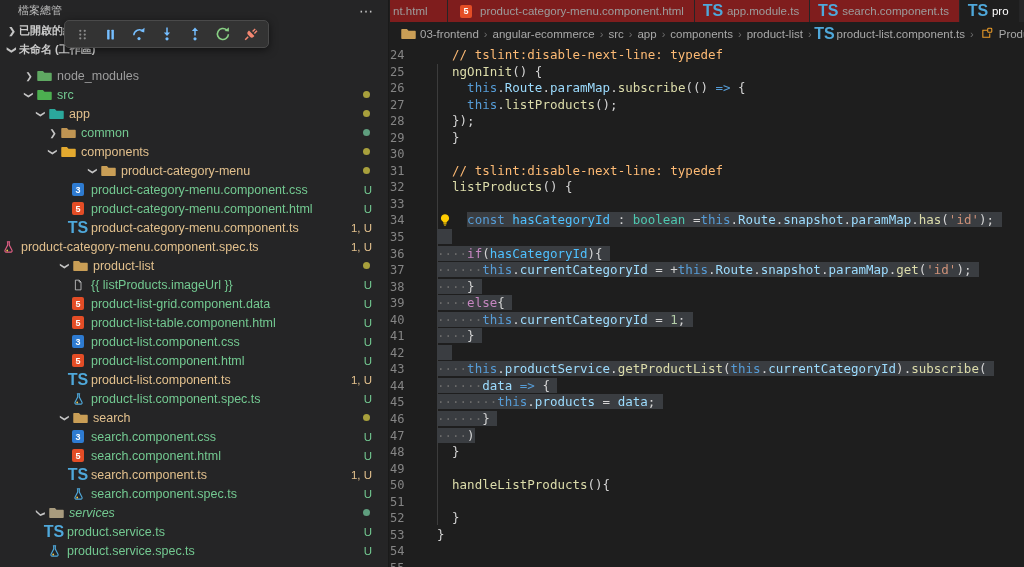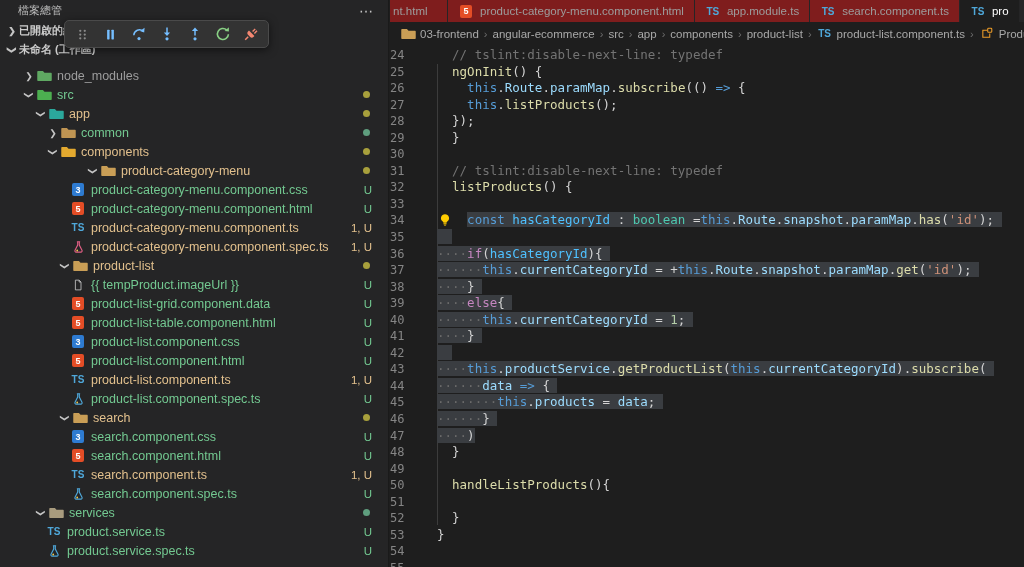--- a/index.html
+++ b/index.html
@@ -17,42 +17,42 @@
   .chev.exp{transform:rotate(90deg);}
   .ticon{width:16px;height:15px;margin-right:5px;display:inline-flex;align-items:center;justify-content:center;flex:none;}
   .tlabel{font-size:12.5px;}
   .c-green{color:#73C991}.c-amber{color:#E2C08D}.c-gray{color:#9d9d9d}
   .tbadge{margin-left:auto;padding-right:16px;font-size:11.5px;}
   .tdot{width:7px;height:7px;border-radius:50%;margin-left:auto;margin-right:18px;flex:none;}
   .dot-amber{background:#A8A03C}.dot-green{background:#5F9E7E}
   .fsq{width:12px;height:13px;border-radius:2px;color:#fff;font-size:9px;font-weight:bold;
        display:flex;align-items:center;justify-content:center;font-family:"Liberation Sans",sans-serif;}
   .fsq.css{background:#2E7BD1}.fsq.html{background:#E44D26}
-  .fts{color:#4FA8DA;font-weight:bold;font-size:10px;}
+  .fts{color:#4FA8DA;font-weight:bold;font-size:16px;}
   
   .dbg{position:absolute;left:64px;top:20px;height:26px;background:#333333;border:1px solid #4a4a4a;border-radius:5px;
        display:flex;align-items:center;padding:0 7px;gap:7px;box-shadow:0 2px 8px rgba(0,0,0,.55);z-index:10;}
   .dbtn{width:21px;height:22px;display:flex;align-items:center;justify-content:center;cursor:pointer;}
   
   .main{position:absolute;left:390px;top:0;width:634px;height:567px;}
   .tabbar{height:22px;background:#252526;display:flex;overflow:hidden;}
   .tab{display:flex;align-items:center;background:#7f1d1d;color:#9d9d9d;padding:0 10px;font-size:11.5px;
        border-right:1px solid #252526;gap:6px;white-space:nowrap;cursor:pointer;flex:none;box-sizing:border-box;}
   .tab.active{background:#1E1E1E;color:#ffffff;}
   .tab.first{width:58px;padding:0 3px;overflow:hidden;}
   .breadcrumb{height:23px;display:flex;align-items:center;padding-left:10px;font-size:11.5px;color:#a9a9a9;
        gap:2px;white-space:nowrap;overflow:hidden;background:#1e1e1e;}
   .bc-item{display:flex;align-items:center;gap:4px;cursor:pointer;}
   .bc-sep{color:#6e6e6e;margin:0 3px;font-size:11px;}
   #code{position:relative;padding-top:2px;height:520px;overflow:hidden;
         font-family:"DejaVu Sans Mono",monospace;font-size:12.5px;line-height:16.55px;}
   .cl{position:relative;height:16.55px;white-space:pre;display:flex;}
   .ln{width:28px;color:#858585;flex:none;font-size:12px;}
   .lc{margin-left:19px;}
-  .tk-cm{color:#737373}.tk-kw{color:#569CD6}.tk-ct{color:#C586C0}.tk-fn{color:#DCDCAA}
+  .tk-cm{color:#fdba74}.tk-kw{color:#569CD6}.tk-ct{color:#C586C0}.tk-fn{color:#DCDCAA}
   .tk-pr{color:#9CDCFE}.tk-cs{color:#4FC1FF}.tk-ty{color:#4EC9B0}.tk-st{color:#CE9178}
   .tk-nm{color:#B5CEA8}.tk-pn{color:#D4D4D4}.tk-ws{color:#6a6a6a}
   .s{background:#3A3D41;}
   .guide{position:absolute;left:47px;top:19px;width:1px;height:461px;background:#3c3c3c;}
   .bulb{position:absolute;left:48px;top:1px;width:14px;height:14px;}
 </style>
 </head>
 <body>
 
 <div class="app">
@@ -144,21 +144,21 @@
           <span class="tlabel c-green">product-category-menu.component.html</span>
           <span class="tbadge c-green">U</span>
         </div>
         <div class="tree-row" style="padding-left: 70px;">
           <span class="ticon">
             <span class="fts">TS</span>
           </span>
           <span class="tlabel c-amber">product-category-menu.component.ts</span>
           <span class="tbadge c-amber">1, U</span>
         </div>
-        <div class="tree-row" style="padding-left: 70px;">
+        <div class="tree-row" style="">
           <span class="ticon">
             <svg width="13" height="14" viewBox="0 0 16 16">
               <path d="M6 1.5h4M7 1.5v4.2l-3.3 6.4c-.5 1 .2 2.2 1.3 2.2h6c1.1 0 1.8-1.2 1.3-2.2L9 5.7V1.5" stroke="#E25F85" fill="none" stroke-width="1.4"></path>
               <circle cx="6.4" cy="12.3" r="1.1" fill="#F2C94C"></circle>
             </svg>
           </span>
           <span class="tlabel c-amber">product-category-menu.component.spec.ts</span>
           <span class="tbadge c-amber">1, U</span>
         </div>
         <div class="tree-row" style="padding-left: 58px;">
@@ -171,21 +171,21 @@
           <span class="tlabel c-amber">product-list</span>
           <span class="tdot dot-amber"></span>
         </div>
         <div class="tree-row" style="padding-left: 70px;">
           <span class="ticon">
             <svg width="12" height="14" viewBox="0 0 16 16">
               <path d="M4.5 1.5h5l2.5 2.5v10.5h-7.5z" fill="none" stroke="#c8c8c8" stroke-width="1.1"></path>
               <path d="M9.5 1.5v2.5H12" fill="none" stroke="#c8c8c8" stroke-width="1.1"></path>
             </svg>
           </span>
-          <span class="tlabel c-green">{{ tempProduct.imageUrl }}</span>
+          <span class="tlabel c-green">{{ listProducts.imageUrl }}</span>
           <span class="tbadge c-green">U</span>
         </div>
         <div class="tree-row" style="padding-left: 70px;">
           <span class="ticon">
             <span class="fsq html">5</span>
           </span>
           <span class="tlabel c-green">product-list-grid.component.data</span>
           <span class="tbadge c-green">U</span>
         </div>
         <div class="tree-row" style="padding-left: 70px;">
@@ -260,21 +260,21 @@
         <div class="tree-row" style="padding-left: 70px;">
           <span class="ticon">
             <svg width="13" height="14" viewBox="0 0 16 16">
               <path d="M6 1.5h4M7 1.5v4.2l-3.3 6.4c-.5 1 .2 2.2 1.3 2.2h6c1.1 0 1.8-1.2 1.3-2.2L9 5.7V1.5" stroke="#4FA8DA" fill="none" stroke-width="1.4"></path>
               <circle cx="6.4" cy="12.3" r="1.1" fill="#F2C94C"></circle>
             </svg>
           </span>
           <span class="tlabel c-green">search.component.spec.ts</span>
           <span class="tbadge c-green">U</span>
         </div>
-        <div class="tree-row" style="padding-left: 34px;">
+        <div class="tree-row" style="padding-left: 34px; font-style: italic;">
           <span class="chev exp">❯</span>
           <span class="ticon">
             <svg width="15" height="13" viewBox="0 0 16 14">
               <path d="M1 2.2h5.3l1.7 1.9h7c.5 0 .8.3.8.8v7.3c0 .5-.3.8-.8.8H1c-.5 0-.8-.3-.8-.8V3c0-.5.3-.8.8-.8z" fill="#A89B7E"></path>
             </svg>
           </span>
           <span class="tlabel c-green">services</span>
           <span class="tdot dot-green"></span>
         </div>
         <div class="tree-row" style="padding-left: 46px;">

